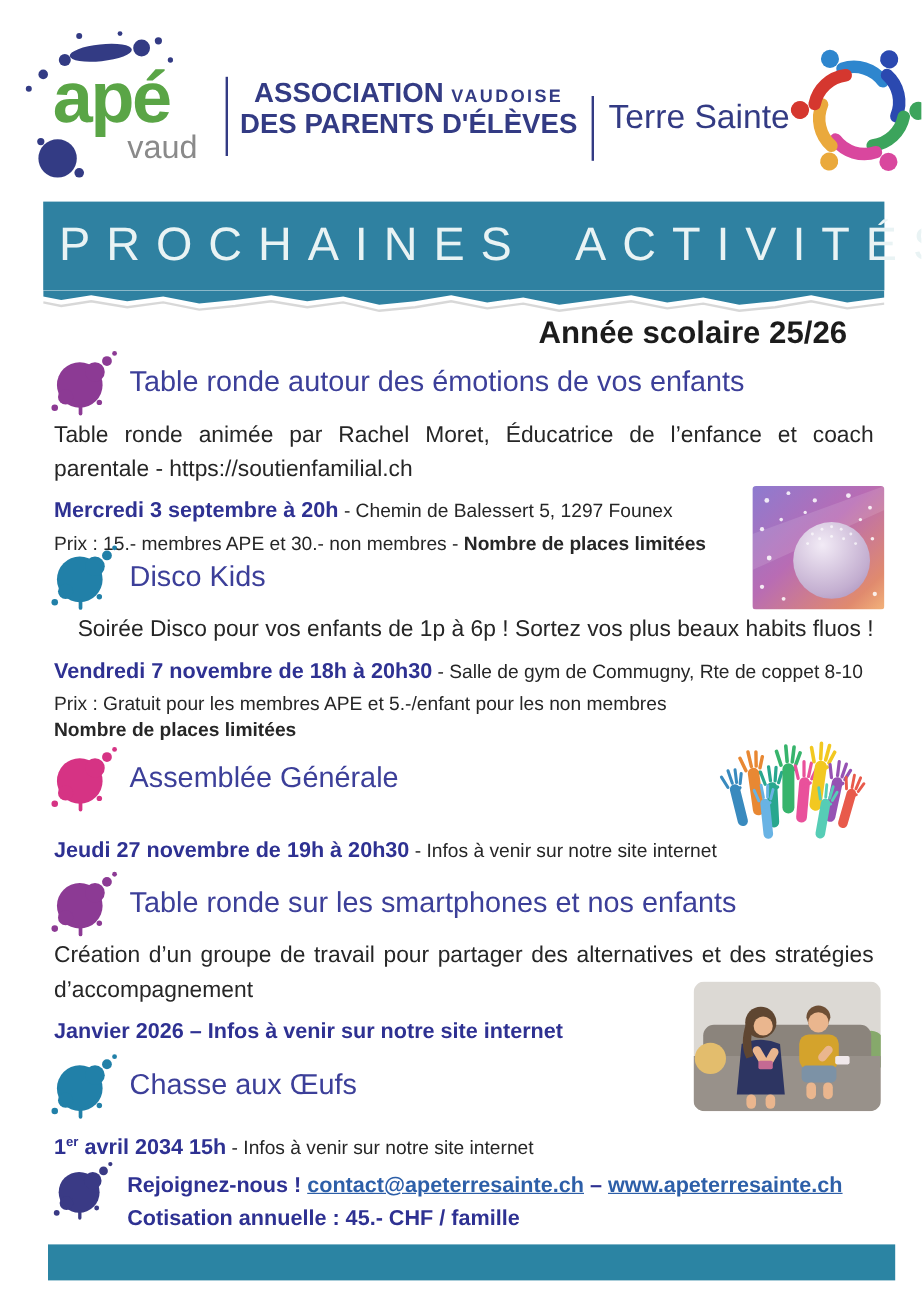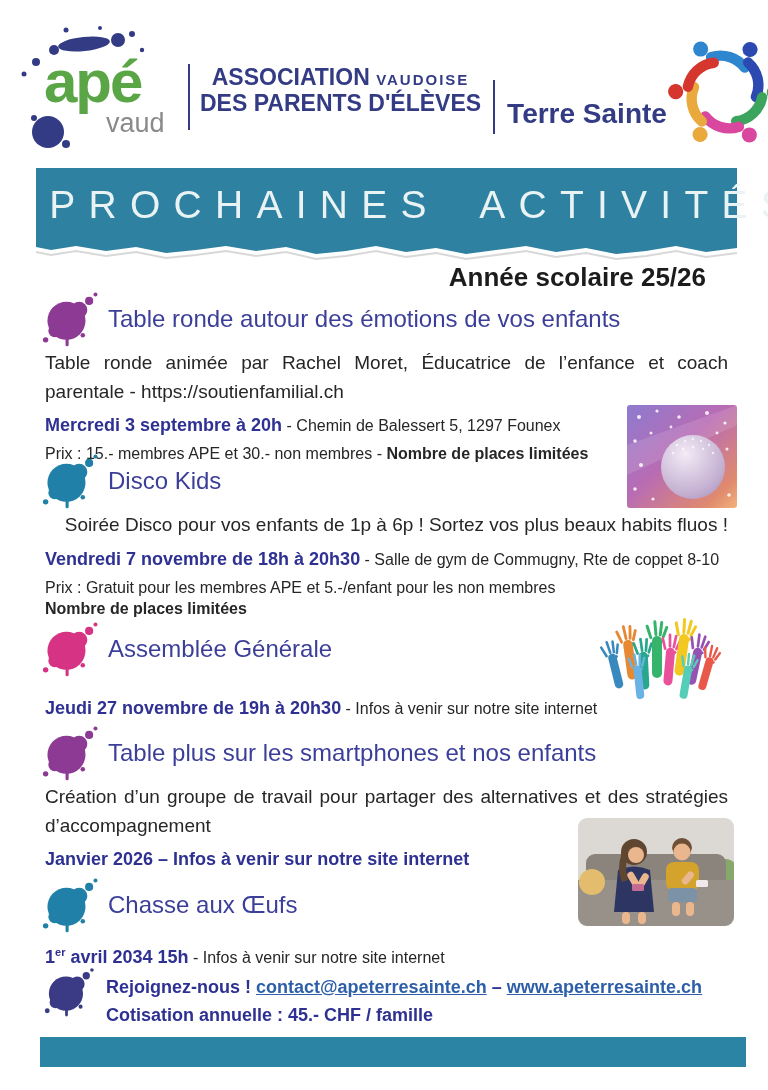--- a/index.html
+++ b/index.html
@@ -24,21 +24,21 @@
   .ape-logo{position:relative;width:172px;height:128px;flex:none;}
   .ape-word{position:absolute;left:30px;top:30px;font-size:60px;font-weight:bold;color:var(--logo-green);letter-spacing:-2px;line-height:1;}
   .vaud-word{position:absolute;left:92px;top:88px;font-size:27px;color:#8a8a8a;line-height:1;}
   .vdiv{width:2px;background:var(--logo-navy);flex:none;}
   .vdiv1{height:66px;margin:42px 10px 0 2px;}
   .vdiv2{height:54px;margin:58px 12px 0 12px;}
   .org{margin-top:42px;line-height:1.15;white-space:nowrap;}
   .org-l1{font-size:23px;font-weight:bold;color:var(--logo-navy);text-align:center;}
   .org-l1 .small{font-size:15px;letter-spacing:2px;}
   .org-l2{font-size:23px;font-weight:bold;color:var(--logo-navy);}
-  .region{margin-top:76px;font-size:28px;color:var(--logo-navy);white-space:nowrap;font-weight:bold;}
+  .region{margin-top:60px;font-size:28px;color:var(--logo-navy);white-space:nowrap;}
   .circle-logo{margin-left:auto;margin-top:12px;width:116px;height:116px;flex:none;}
 
   
   .banner{position:absolute;top:168px;left:36px;width:701px;height:74px;background:var(--teal);}
   .banner-text{display:block;text-align:center;line-height:74px;font-size:39px;font-weight:normal;
     color:#e9f3f4;letter-spacing:0.34em;word-spacing:0.45em;padding-left:0.34em;white-space:nowrap;}
   .torn{position:absolute;left:0;top:74px;width:701px;height:20px;display:block;}
 
   .subtitle{position:absolute;top:262px;right:62px;font-size:26px;font-weight:bold;color:#1c1c1c;}
 
@@ -204,21 +204,21 @@
       <span class="date-b">Jeudi 27 novembre de 19h à 20h30</span>
       <span>- Infos à venir sur notre site internet</span>
     </div>
   </div>
 
   <div class="sec" style="top:724px">
     <div class="sec-head">
       <svg class="blob" viewBox="0 0 64 64">
         <use href="#splat" fill="#8c3a94"></use>
       </svg>
-      <span class="sec-title">Table plus sur les smartphones et nos enfants</span>
+      <span class="sec-title">Table ronde sur les smartphones et nos enfants</span>
     </div>
     <div class="sec-body">Création d’un groupe de travail pour partager des alternatives et des stratégies d’accompagnement</div>
     <div class="line">
       <span class="date-b">Janvier 2026 – Infos à venir sur notre site internet</span>
     </div>
   </div>
 
   <div class="sec" style="top:876px">
     <div class="sec-head">
       <svg class="blob" viewBox="0 0 64 64">

